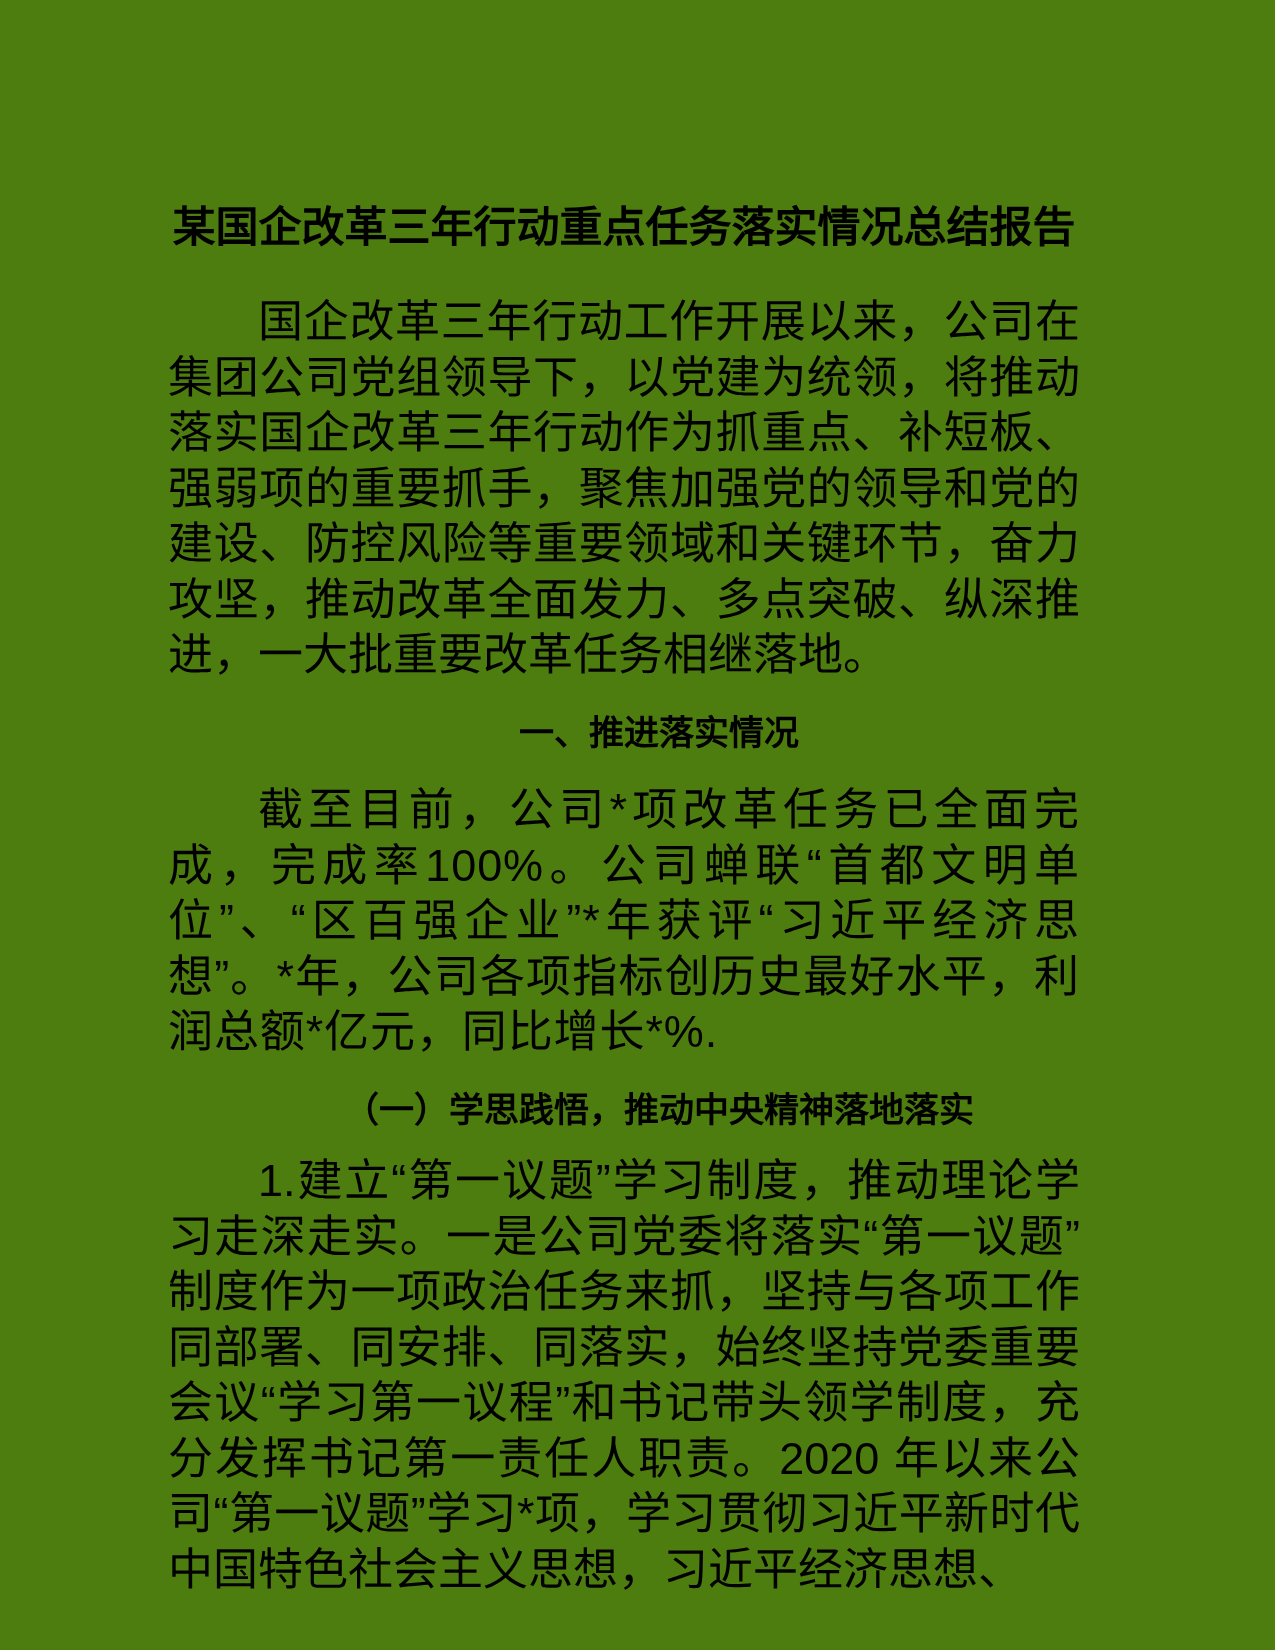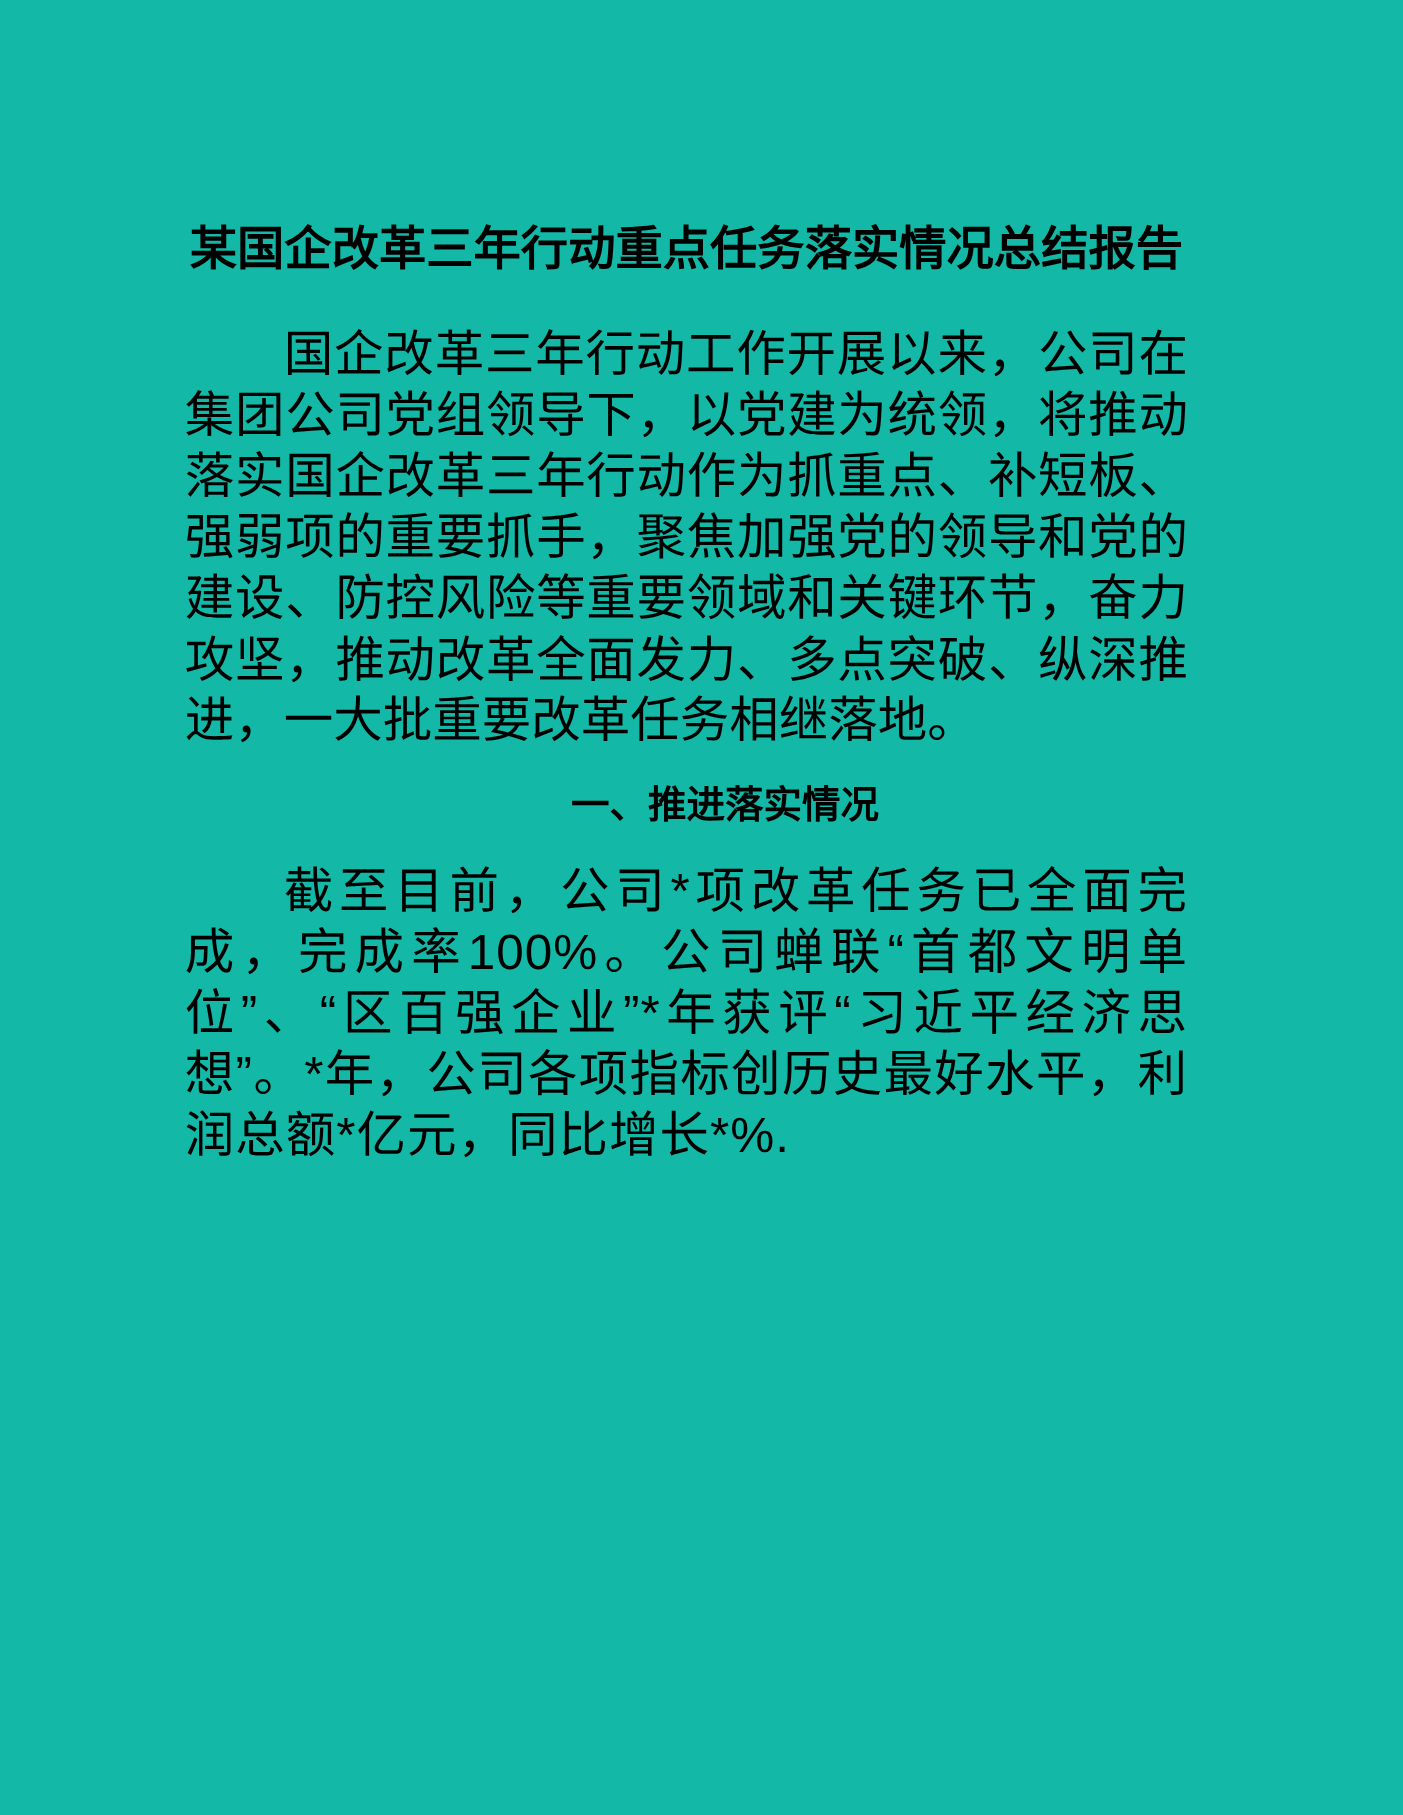--- a/index.html
+++ b/index.html
@@ -7,21 +7,21 @@
     margin: 0;
     padding: 0;
     background: #ffffff;
   }
 
   .page {
     position: relative;
     width: 1275px;
     height: 1650px;
     margin: 0 auto;
-    background: #14b8a6;
+    background: #4d7c0f;
     overflow: hidden;
     box-sizing: border-box;
   }
 
   .doc-body {
     position: absolute;
     left: 168px;
     top: 0;
     width: 912px;
     box-sizing: border-box;
@@ -85,18 +85,20 @@
     <div class="gap"></div>
 
     <h2 class="heading-1">一、推进落实情况</h2>
 
     <div class="gap"></div>
 
     <p class="para spaced">截至目前，公司*项改革任务已全面完成，完成率100%。公司蝉联“首都文明单位”、“区百强企业”*年获评“习近平经济思想”。*年，公司各项指标创历史最好水平，利润总额*亿元，同比增长*%.</p>
 
     <div class="gap"></div>
 
+    <h3 class="heading-2">（一）学思践悟，推动中央精神落地落实</h3>
 
     <div class="gap-sm"></div>
 
+    <p class="para">1.建立“第一议题”学习制度，推动理论学习走深走实。一是公司党委将落实“第一议题”制度作为一项政治任务来抓，坚持与各项工作同部署、同安排、同落实，始终坚持党委重要会议“学习第一议程”和书记带头领学制度，充分发挥书记第一责任人职责。2020 年以来公司“第一议题”学习*项，学习贯彻习近平新时代中国特色社会主义思想，习近平经济思想、</p>
 
   </div>
 </div>
 
 </body></html>

